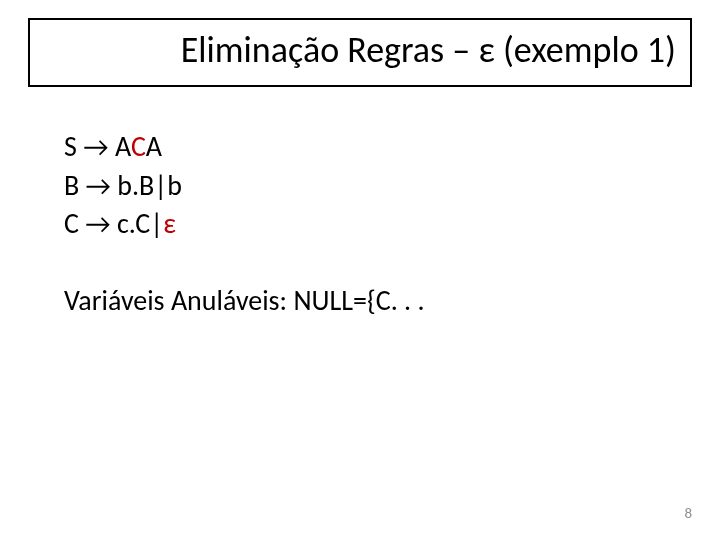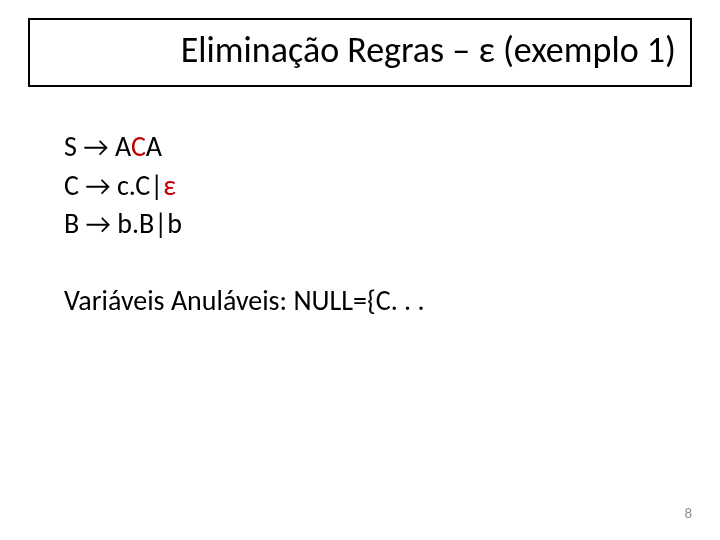--- a/index.html
+++ b/index.html
@@ -69,31 +69,31 @@
 
     <div class="rule-line">
       <span>S</span>
       <span> </span>
       <span>→</span>
       <span> A</span><span class="red">C</span><span>A</span>
     </div>
 
 
     <div class="rule-line">
+      <span>B</span>
+      <span> </span>
+      <span>→</span>
+      <span> b.B|b</span><span class="red"></span><span></span>
+    </div>
+
+    <div class="rule-line">
       <span>C</span>
       <span> </span>
       <span>→</span>
       <span> c.C|</span><span class="red">ε</span><span></span>
-    </div>
-
-    <div class="rule-line">
-      <span>B</span>
-      <span> </span>
-      <span>→</span>
-      <span> b.B|b</span><span class="red"></span><span></span>
     </div>
 
     <div class="spacer"></div>
 
     <div class="rule-line">Variáveis Anuláveis: NULL={C. . .</div>
 
   </div>
 
   <div class="page-num">8</div>
 

